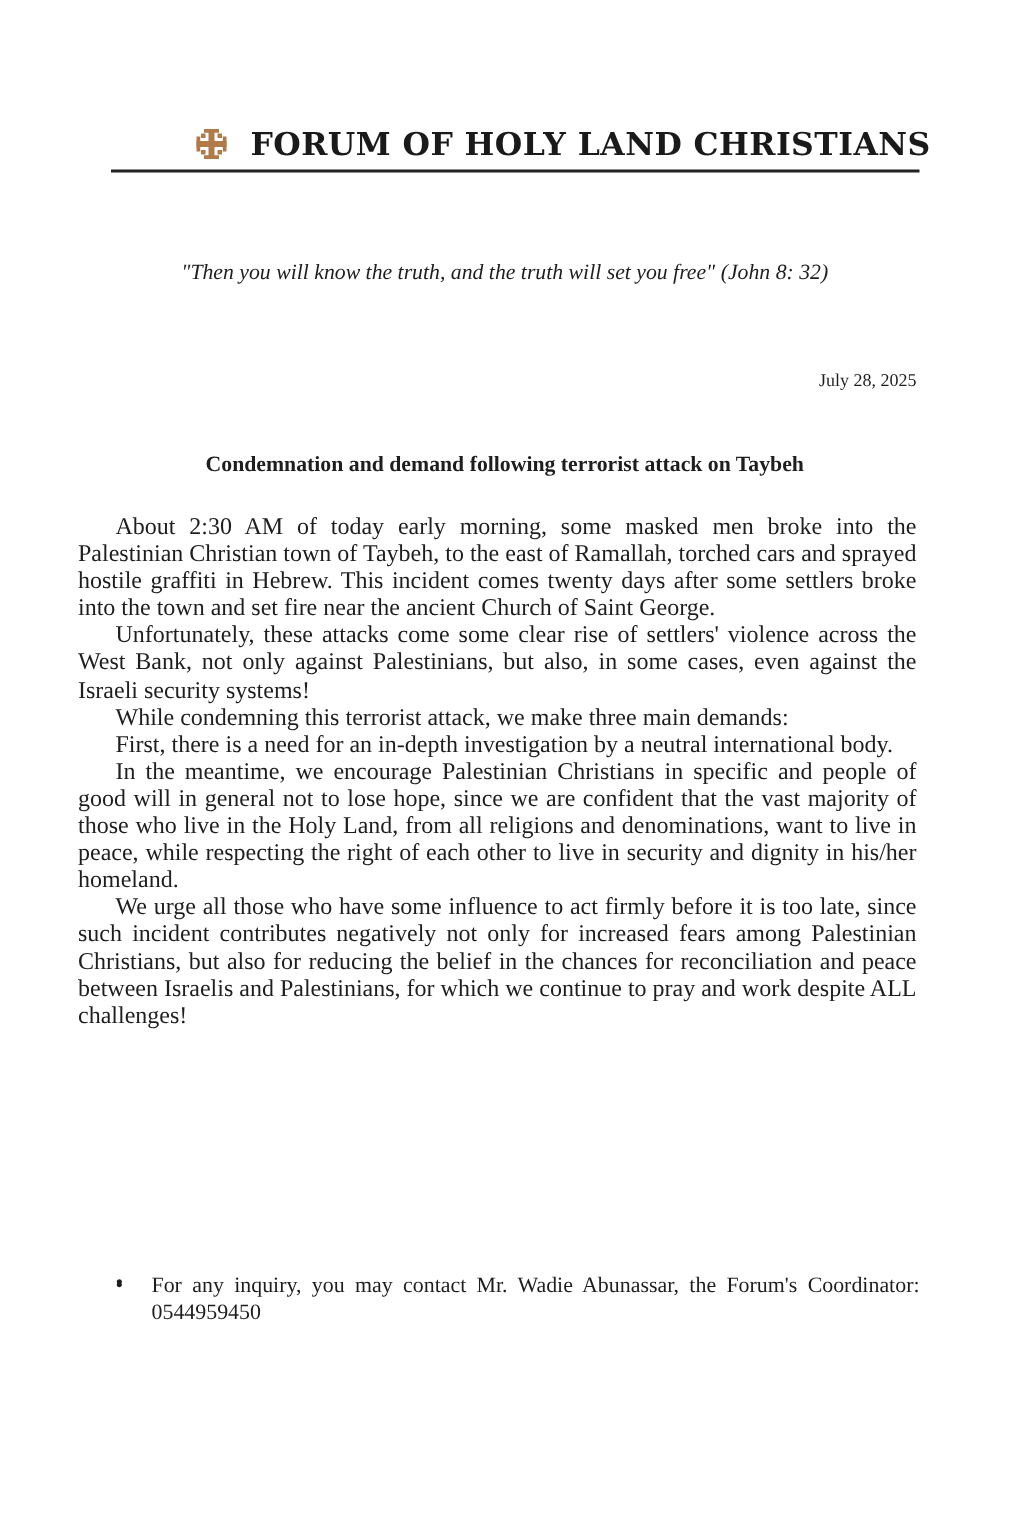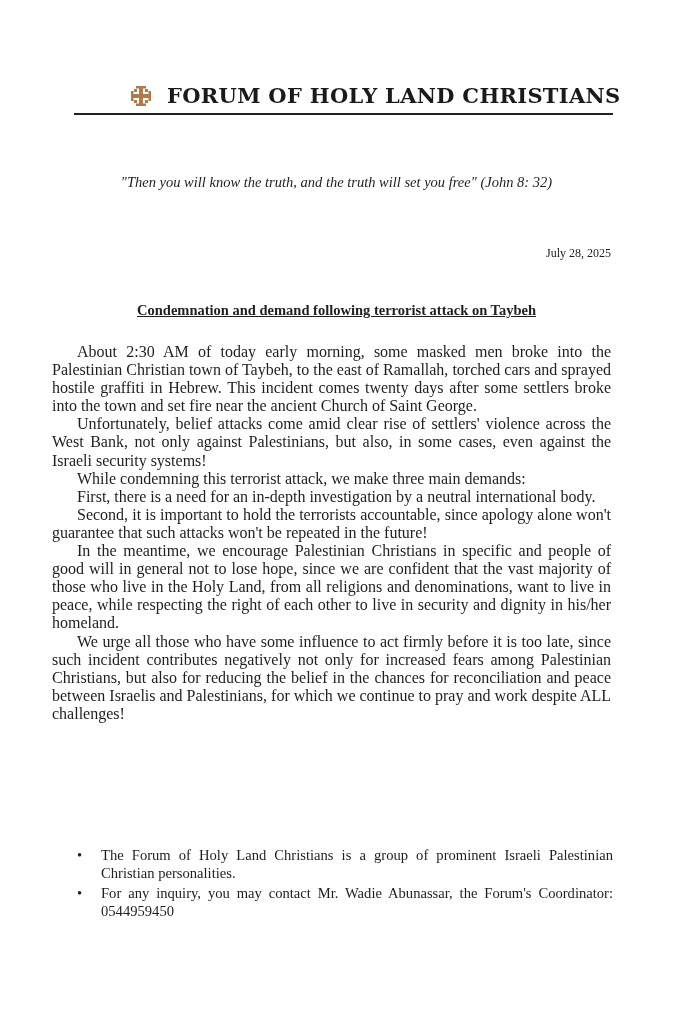--- a/index.html
+++ b/index.html
@@ -8,21 +8,21 @@
   .letterhead { position: absolute; left: 74px; top: 80px; width: 539px; height: 36px; }
   .lh-inner { position: absolute; left: 56px; top: 3px; display: flex; align-items: center; }
   .cross { width: 22px; height: 22px; position: relative; margin-right: 15px; }
   .lh-title { font-family: "DejaVu Serif", serif; font-weight: bold; font-size: 21px;
               letter-spacing: 0.3px; color: #1a1a1a; font-variant: small-caps; white-space: nowrap; }
   .lh-rule { position: absolute; left: 0; top: 33px; width: 539px; height: 2px; background: #222; }
   .quote { position: absolute; left: 0; width: 673px; top: 174px; text-align: center;
            font-style: italic; font-size: 14.5px; }
   .date { position: absolute; right: 62px; top: 246px; font-size: 12px; }
   .heading { position: absolute; left: 0; width: 673px; top: 302px; text-align: center;
-             font-weight: bold; font-size: 14.5px; text-decoration: underline; }
+             font-weight: bold; font-size: 14.5px; }
   .body { position: absolute; left: 52px; width: 559px; top: 343px; font-size: 16px;
           line-height: 18.1px; text-align: justify; }
   .body p { margin: 0; text-indent: 25px; }
   .notes { position: absolute; left: 52px; width: 561px; top: 846px; font-size: 14.6px;
            line-height: 18.1px; margin: 0; padding: 0; list-style: none; }
   .notes li { position: relative; padding-left: 49px; text-align: justify; margin-bottom: 2px; }
   .notes li .bullet { position: absolute; left: 25px; top: 0; }
 </style>
 </head>
 <body>
@@ -51,30 +51,28 @@
 </div>
 
 <div class="quote">"Then you will know the truth, and the truth will set you free" (John 8: 32)</div>
 
 <div class="date">July 28, 2025</div>
 
 <div class="heading">Condemnation and demand following terrorist attack on Taybeh</div>
 
 <div class="body">
   <p>About 2:30 AM of today early morning, some masked men broke into the Palestinian Christian town of Taybeh, to the east of Ramallah, torched cars and sprayed hostile graffiti in Hebrew. This incident comes twenty days after some settlers broke into the town and set fire near the ancient Church of Saint George.</p>
-  <p>Unfortunately, belief attacks come amid clear rise of settlers' violence across the West Bank, not only against Palestinians, but also, in some cases, even against the Israeli security systems!</p>
+  <p>Unfortunately, these attacks come some clear rise of settlers' violence across the West Bank, not only against Palestinians, but also, in some cases, even against the Israeli security systems!</p>
   <p>While condemning this terrorist attack, we make three main demands:</p>
   <p>First, there is a need for an in-depth investigation by a neutral international body.</p>
-  <p>Second, it is important to hold the terrorists accountable, since apology alone won't guarantee that such attacks won't be repeated in the future!</p>
   <p>In the meantime, we encourage Palestinian Christians in specific and people of good will in general not to lose hope, since we are confident that the vast majority of those who live in the Holy Land, from all religions and denominations, want to live in peace, while respecting the right of each other to live in security and dignity in his/her homeland.</p>
   <p>We urge all those who have some influence to act firmly before it is too late, since such incident contributes negatively not only for increased fears among Palestinian Christians, but also for reducing the belief in the chances for reconciliation and peace between Israelis and Palestinians, for which we continue to pray and work despite ALL challenges!</p>
 </div>
 
 <ul class="notes">
   <li>
     <span class="bullet">•</span>
-    <span>The Forum of Holy Land Christians is a group of prominent Israeli Palestinian Christian personalities.</span>
   </li>
   <li>
     <span class="bullet">•</span>
     <span>For any inquiry, you may contact Mr. Wadie Abunassar, the Forum's Coordinator: 0544959450</span>
   </li>
 </ul>
 
 </body></html>

